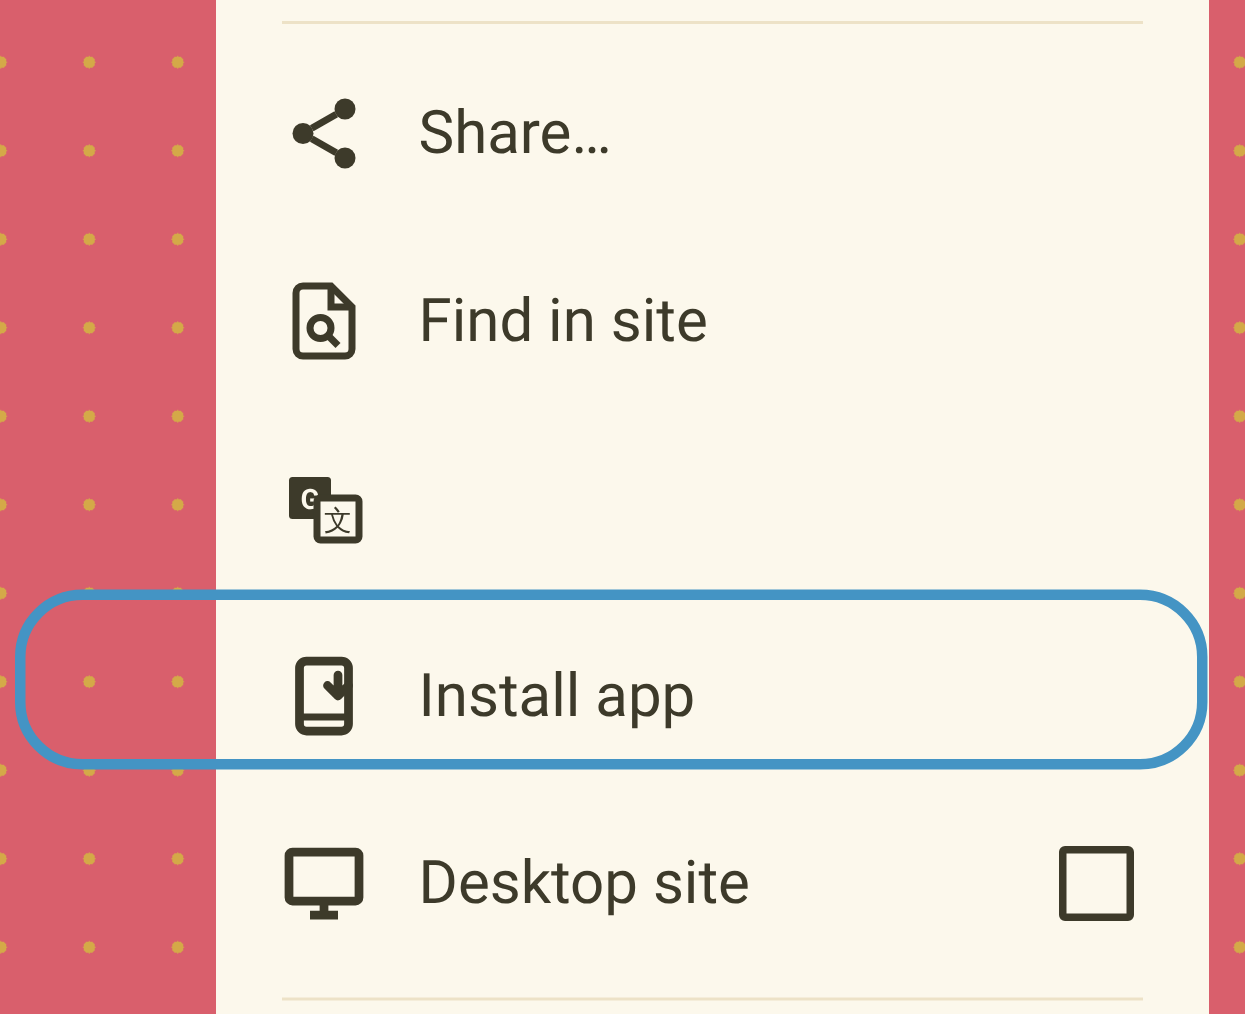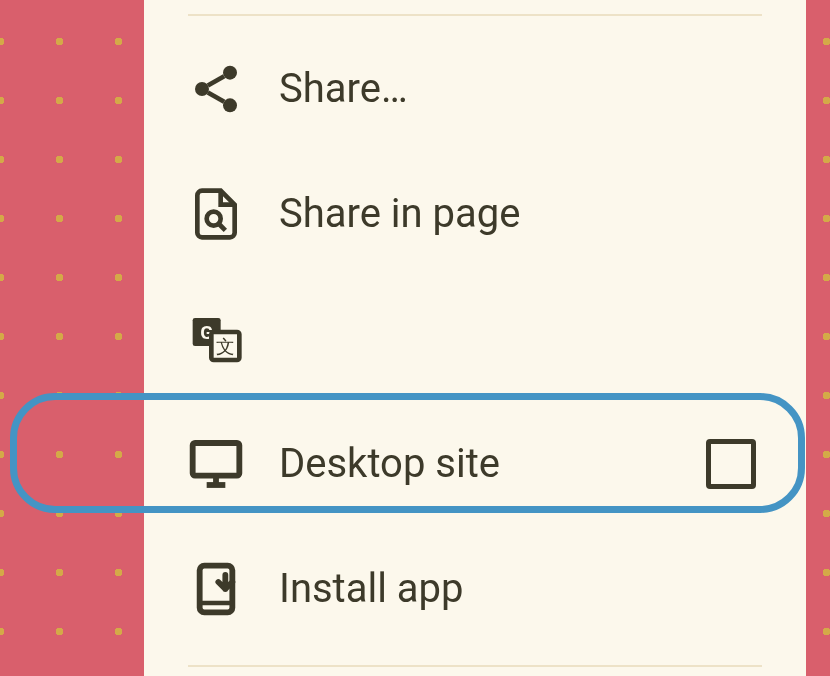--- a/index.html
+++ b/index.html
@@ -107,53 +107,53 @@
 
   <div class="menu-item">
     <span class="menu-icon">
       <svg viewBox="0 0 24 24" fill="none">
         <path d="M14 2H6a2 2 0 0 0-2 2v16a2 2 0 0 0 2 2h12a2 2 0 0 0 2-2V8l-6-6z" stroke="#3d3a2a" stroke-width="2" fill="none"></path>
         <path d="M14 2v6h6" stroke="#3d3a2a" stroke-width="2" fill="none"></path>
         <circle cx="11" cy="14" r="3" stroke="#3d3a2a" stroke-width="2" fill="none"></circle>
         <line x1="13.5" y1="16.5" x2="16" y2="19" stroke="#3d3a2a" stroke-width="2"></line>
       </svg>
     </span>
-    <span class="menu-label">Share in page</span>
+    <span class="menu-label">Find in site</span>
   </div>
 
   <div class="menu-item">
     <span class="menu-icon">
       <svg viewBox="0 0 24 24" fill="none">
         <rect x="2" y="3" width="12" height="12" rx="1" fill="#3d3a2a"></rect>
         <text x="8" y="12" font-size="8" fill="#fcf8ec" text-anchor="middle" font-weight="bold">G</text>
         <rect x="10" y="9" width="12" height="12" rx="1" stroke="#3d3a2a" stroke-width="2" fill="#fcf8ec"></rect>
         <text x="16" y="18" font-size="8" fill="#3d3a2a" text-anchor="middle">文</text>
       </svg>
     </span>
   </div>
 
   <div class="menu-item">
     <span class="menu-icon">
       <svg viewBox="0 0 24 24" fill="none">
+        <rect x="5" y="2" width="14" height="20" rx="2" stroke="#3d3a2a" stroke-width="2.5" fill="none"></rect>
+        <line x1="5" y1="18" x2="19" y2="18" stroke="#3d3a2a" stroke-width="2"></line>
+        <path d="M16 6 L16 12 M13 9 L16 12 L19 9" stroke="#3d3a2a" stroke-width="2.5" fill="none" stroke-linecap="round" stroke-linejoin="round"></path>
+      </svg>
+    </span>
+    <span class="menu-label">Install app</span>
+  </div>
+
+  <div class="menu-item">
+    <span class="menu-icon">
+      <svg viewBox="0 0 24 24" fill="none">
         <rect x="2" y="3" width="20" height="14" rx="1" stroke="#3d3a2a" stroke-width="2.5" fill="none"></rect>
         <line x1="8" y1="21" x2="16" y2="21" stroke="#3d3a2a" stroke-width="2.5"></line>
         <line x1="12" y1="17" x2="12" y2="21" stroke="#3d3a2a" stroke-width="2.5"></line>
       </svg>
     </span>
     <span class="menu-label">Desktop site</span>
     <div class="checkbox-container"></div>
   </div>
 
-  <div class="menu-item">
-    <span class="menu-icon">
-      <svg viewBox="0 0 24 24" fill="none">
-        <rect x="5" y="2" width="14" height="20" rx="2" stroke="#3d3a2a" stroke-width="2.5" fill="none"></rect>
-        <line x1="5" y1="18" x2="19" y2="18" stroke="#3d3a2a" stroke-width="2"></line>
-        <path d="M16 6 L16 12 M13 9 L16 12 L19 9" stroke="#3d3a2a" stroke-width="2.5" fill="none" stroke-linecap="round" stroke-linejoin="round"></path>
-      </svg>
-    </span>
-    <span class="menu-label">Install app</span>
-  </div>
-
   <div class="divider"></div>
 </div>
 
 <div class="highlight"></div>
 
 </body></html>

